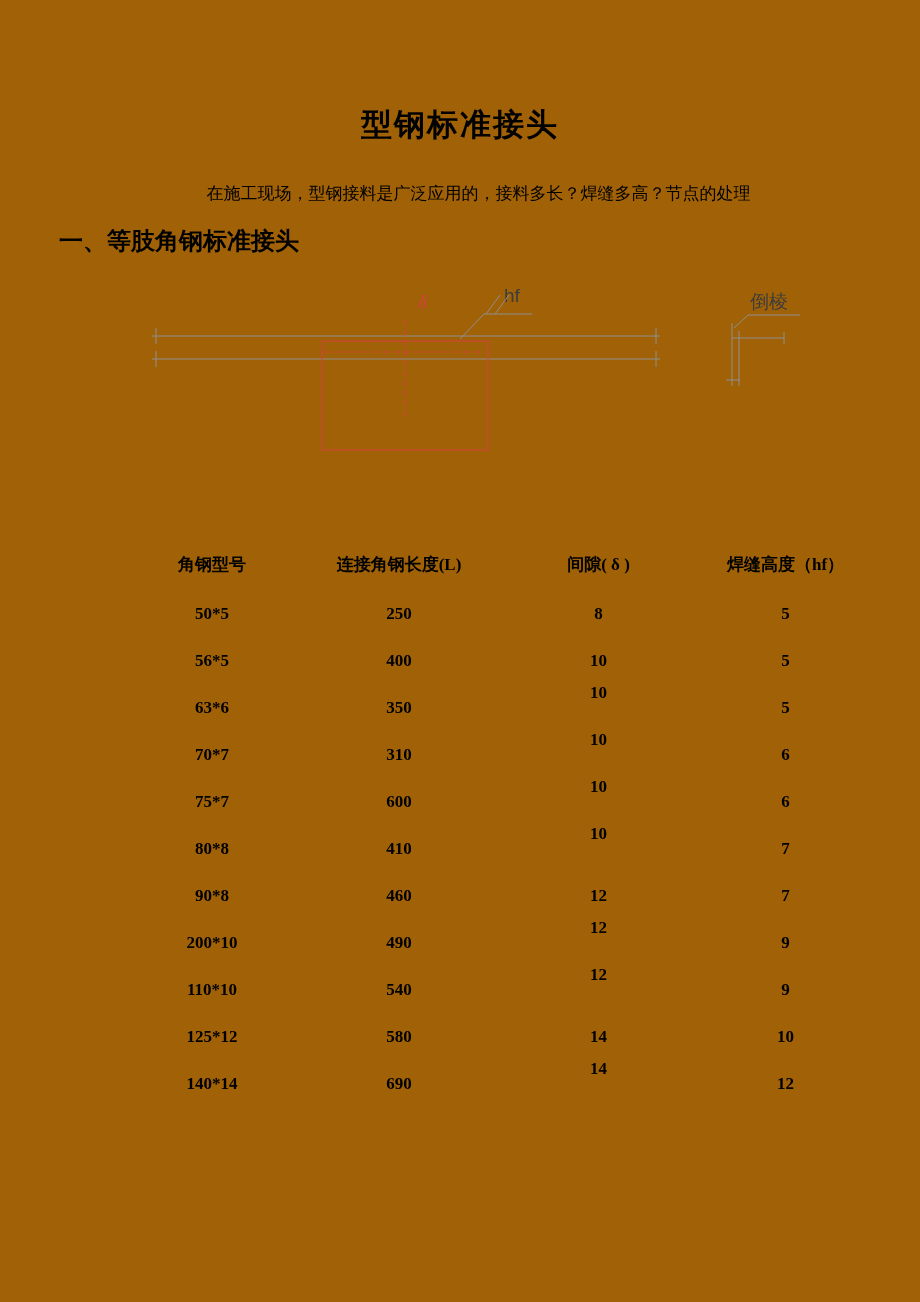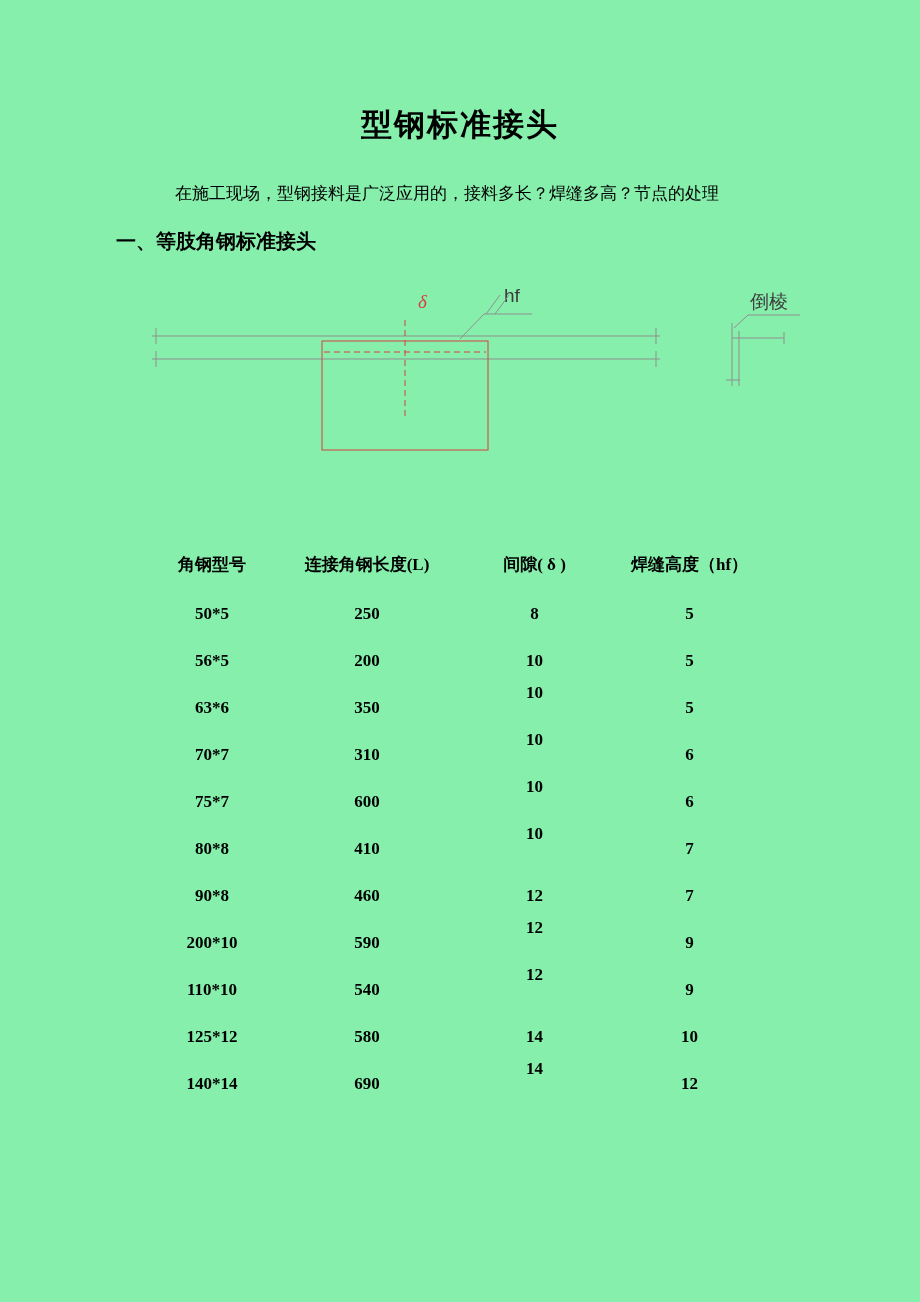--- a/index.html
+++ b/index.html
@@ -6,40 +6,41 @@
     margin: 0;
     padding: 0;
     background: #ffffff;
     font-family: "Liberation Serif", "DejaVu Serif", serif;
     color: #000000;
   }
   .page {
     position: relative;
     width: 920px;
     height: 1302px;
-    background: #86efac;
+    background: #a16207;
     overflow: hidden;
   }
   .doc-title {
     padding-top: 104px;
     margin: 0;
     text-align: center;
     font-size: 31px;
     font-weight: bold;
     letter-spacing: 2px;
   }
   .intro {
     margin: 22px 138px 0 138px;
     font-size: 17px;
     line-height: 52px;
+    text-align: center;
   }
   .intro-line-1 { text-indent: 37px; }
   .section-heading {
-    margin: 6px 138px 0 116px;
-    font-size: 20px;
+    margin: 6px 138px 0 59px;
+    font-size: 24px;
     font-weight: bold;
     line-height: 30px;
     font-family: "Liberation Sans", "DejaVu Sans", sans-serif;
   }
   .figure-wrap {
     margin: 12px 0 0 148px;
     width: 672px;
     height: 202px;
   }
   svg .cad {
@@ -73,20 +74,21 @@
     margin: 68px 0 0 152px;
     width: 620px;
     font-weight: bold;
     font-size: 17px;
   }
   .trow {
     display: grid;
     grid-template-columns: 120px 190px 145px 165px;
     align-items: center;
     height: 47px;
+    gap: 32px;
   }
   .thead-row { height: 52px; }
   .tcell {
     text-align: center;
   }
   .raised {
     position: relative;
     top: -15px;
   }
 </style>
@@ -146,21 +148,21 @@
     </div>
     <div id="joint-table-body">
         <div class="trow">
           <div class="tcell">50*5</div>
           <div class="tcell">250</div>
           <div class="tcell">8</div>
           <div class="tcell">5</div>
         </div>
         <div class="trow">
           <div class="tcell">56*5</div>
-          <div class="tcell">200</div>
+          <div class="tcell">400</div>
           <div class="tcell">10</div>
           <div class="tcell">5</div>
         </div>
         <div class="trow">
           <div class="tcell">63*6</div>
           <div class="tcell">350</div>
           <div class="tcell raised">10</div>
           <div class="tcell">5</div>
         </div>
         <div class="trow">
@@ -182,21 +184,21 @@
           <div class="tcell">7</div>
         </div>
         <div class="trow">
           <div class="tcell">90*8</div>
           <div class="tcell">460</div>
           <div class="tcell">12</div>
           <div class="tcell">7</div>
         </div>
         <div class="trow">
           <div class="tcell">200*10</div>
-          <div class="tcell">590</div>
+          <div class="tcell">490</div>
           <div class="tcell raised">12</div>
           <div class="tcell">9</div>
         </div>
         <div class="trow">
           <div class="tcell">110*10</div>
           <div class="tcell">540</div>
           <div class="tcell raised">12</div>
           <div class="tcell">9</div>
         </div>
         <div class="trow">

